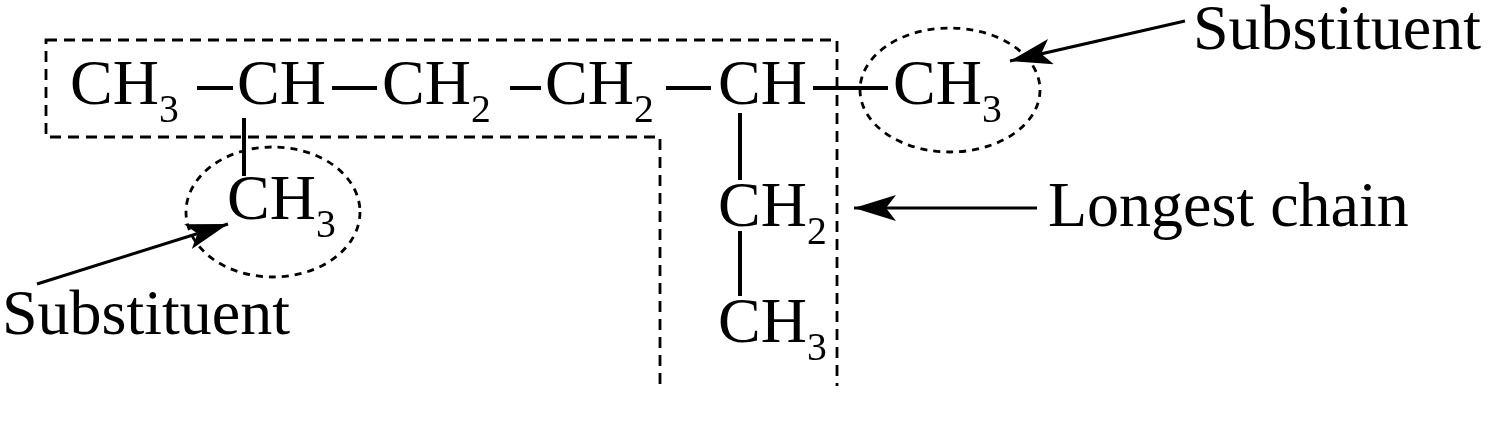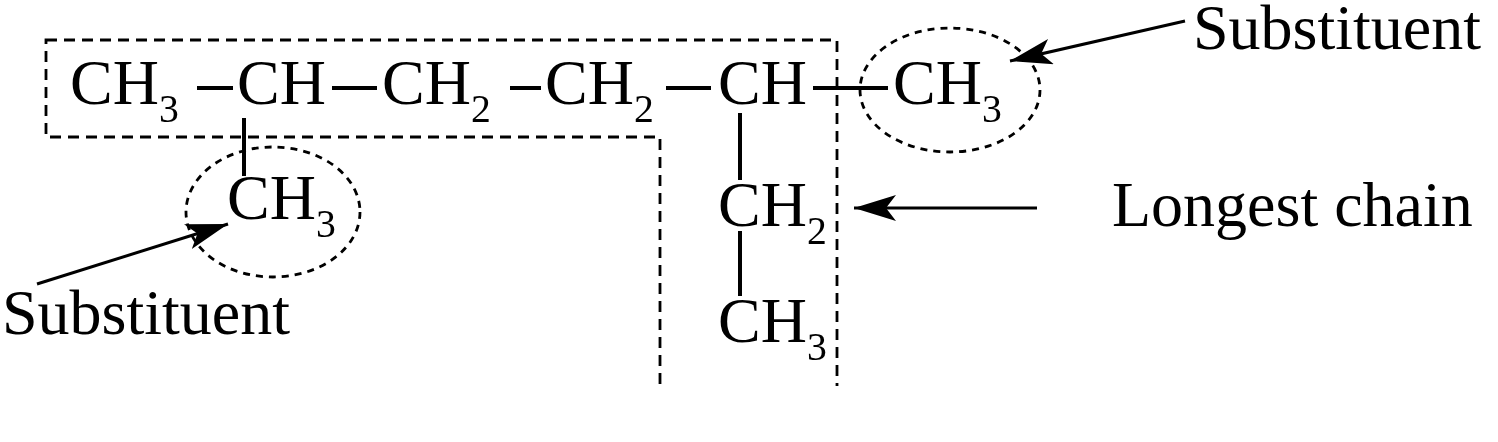--- a/index.html
+++ b/index.html
@@ -111,15 +111,15 @@
   <span class="formula" style="left:227px; top:166px;"><span>CH</span><sub>3</sub></span>
 
   <span class="formula" style="left:718px; top:173px;"><span>CH</span><sub>2</sub></span>
 
   <span class="formula" style="left:718px; top:289px;"><span>CH</span><sub>3</sub></span>
 
   <span class="label" style="left:1193px; top:-4px;">Substituent</span>
 
   <span class="label" style="left:2px; top:281px;">Substituent</span>
 
-  <span class="label" style="left:1112px; top:173px;">Longest chain</span>
+  <span class="label" style="left:1048px; top:173px;">Longest chain</span>
 
 </div>
 
 </body></html>

